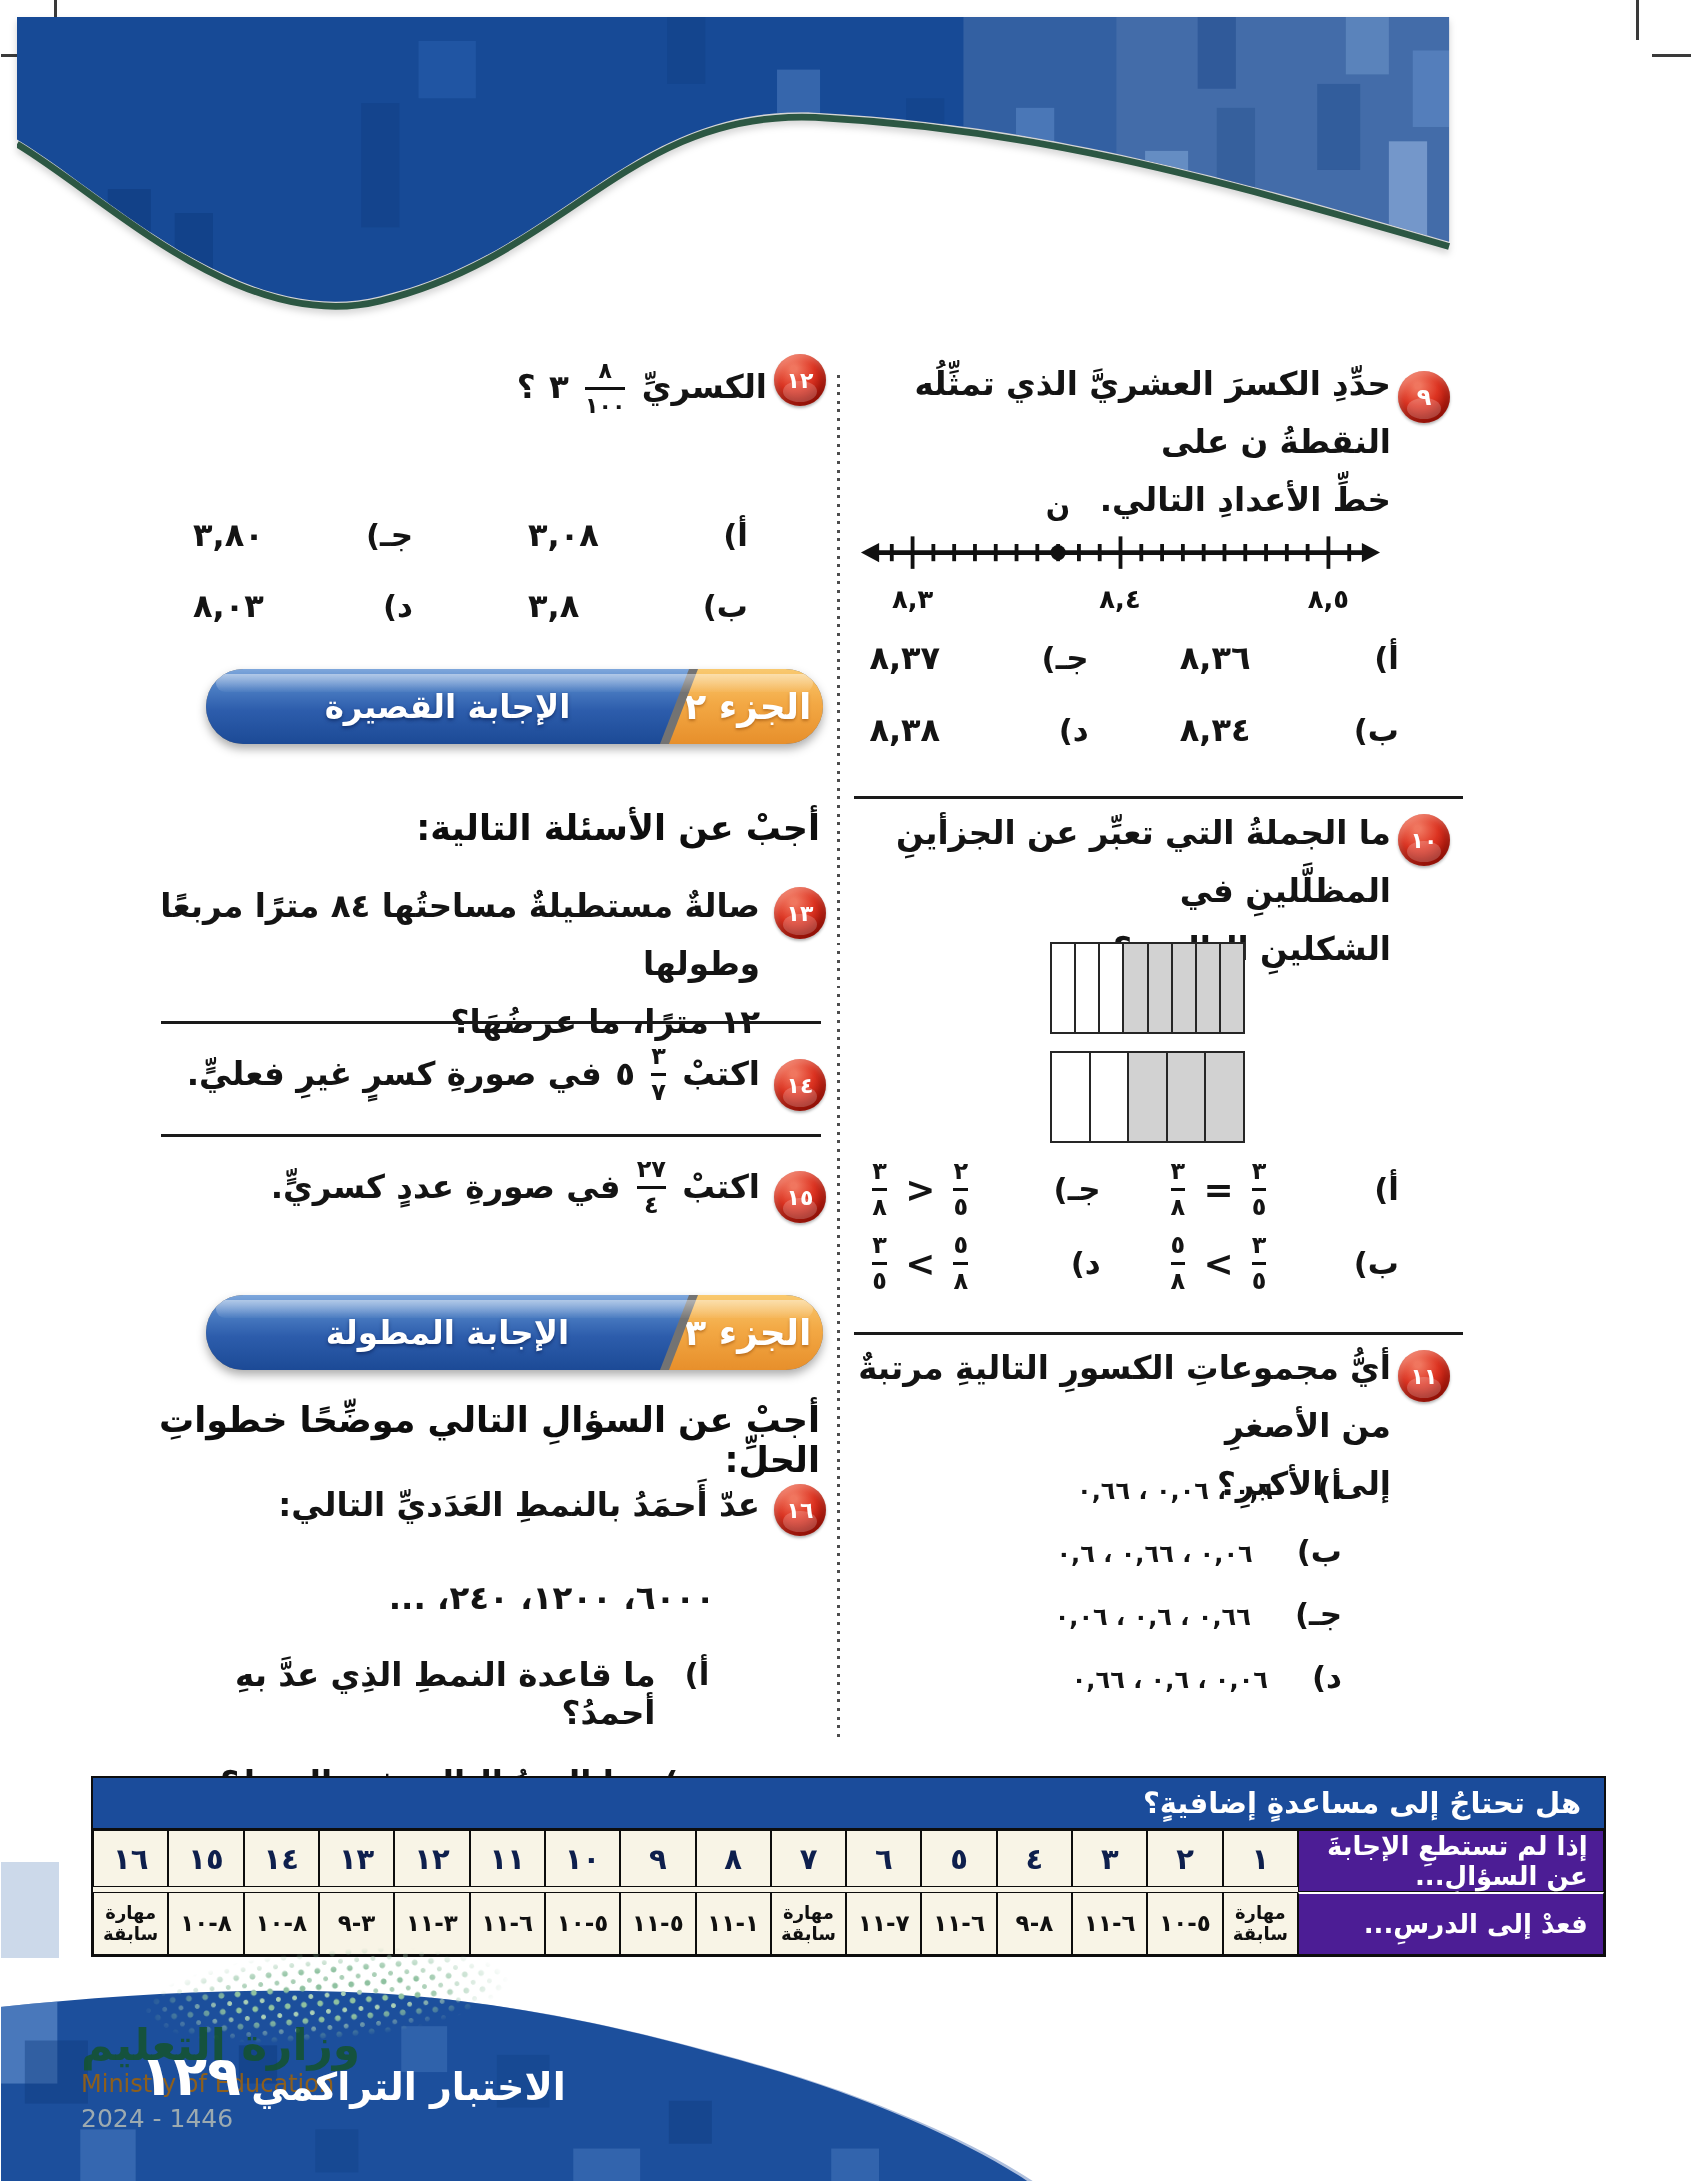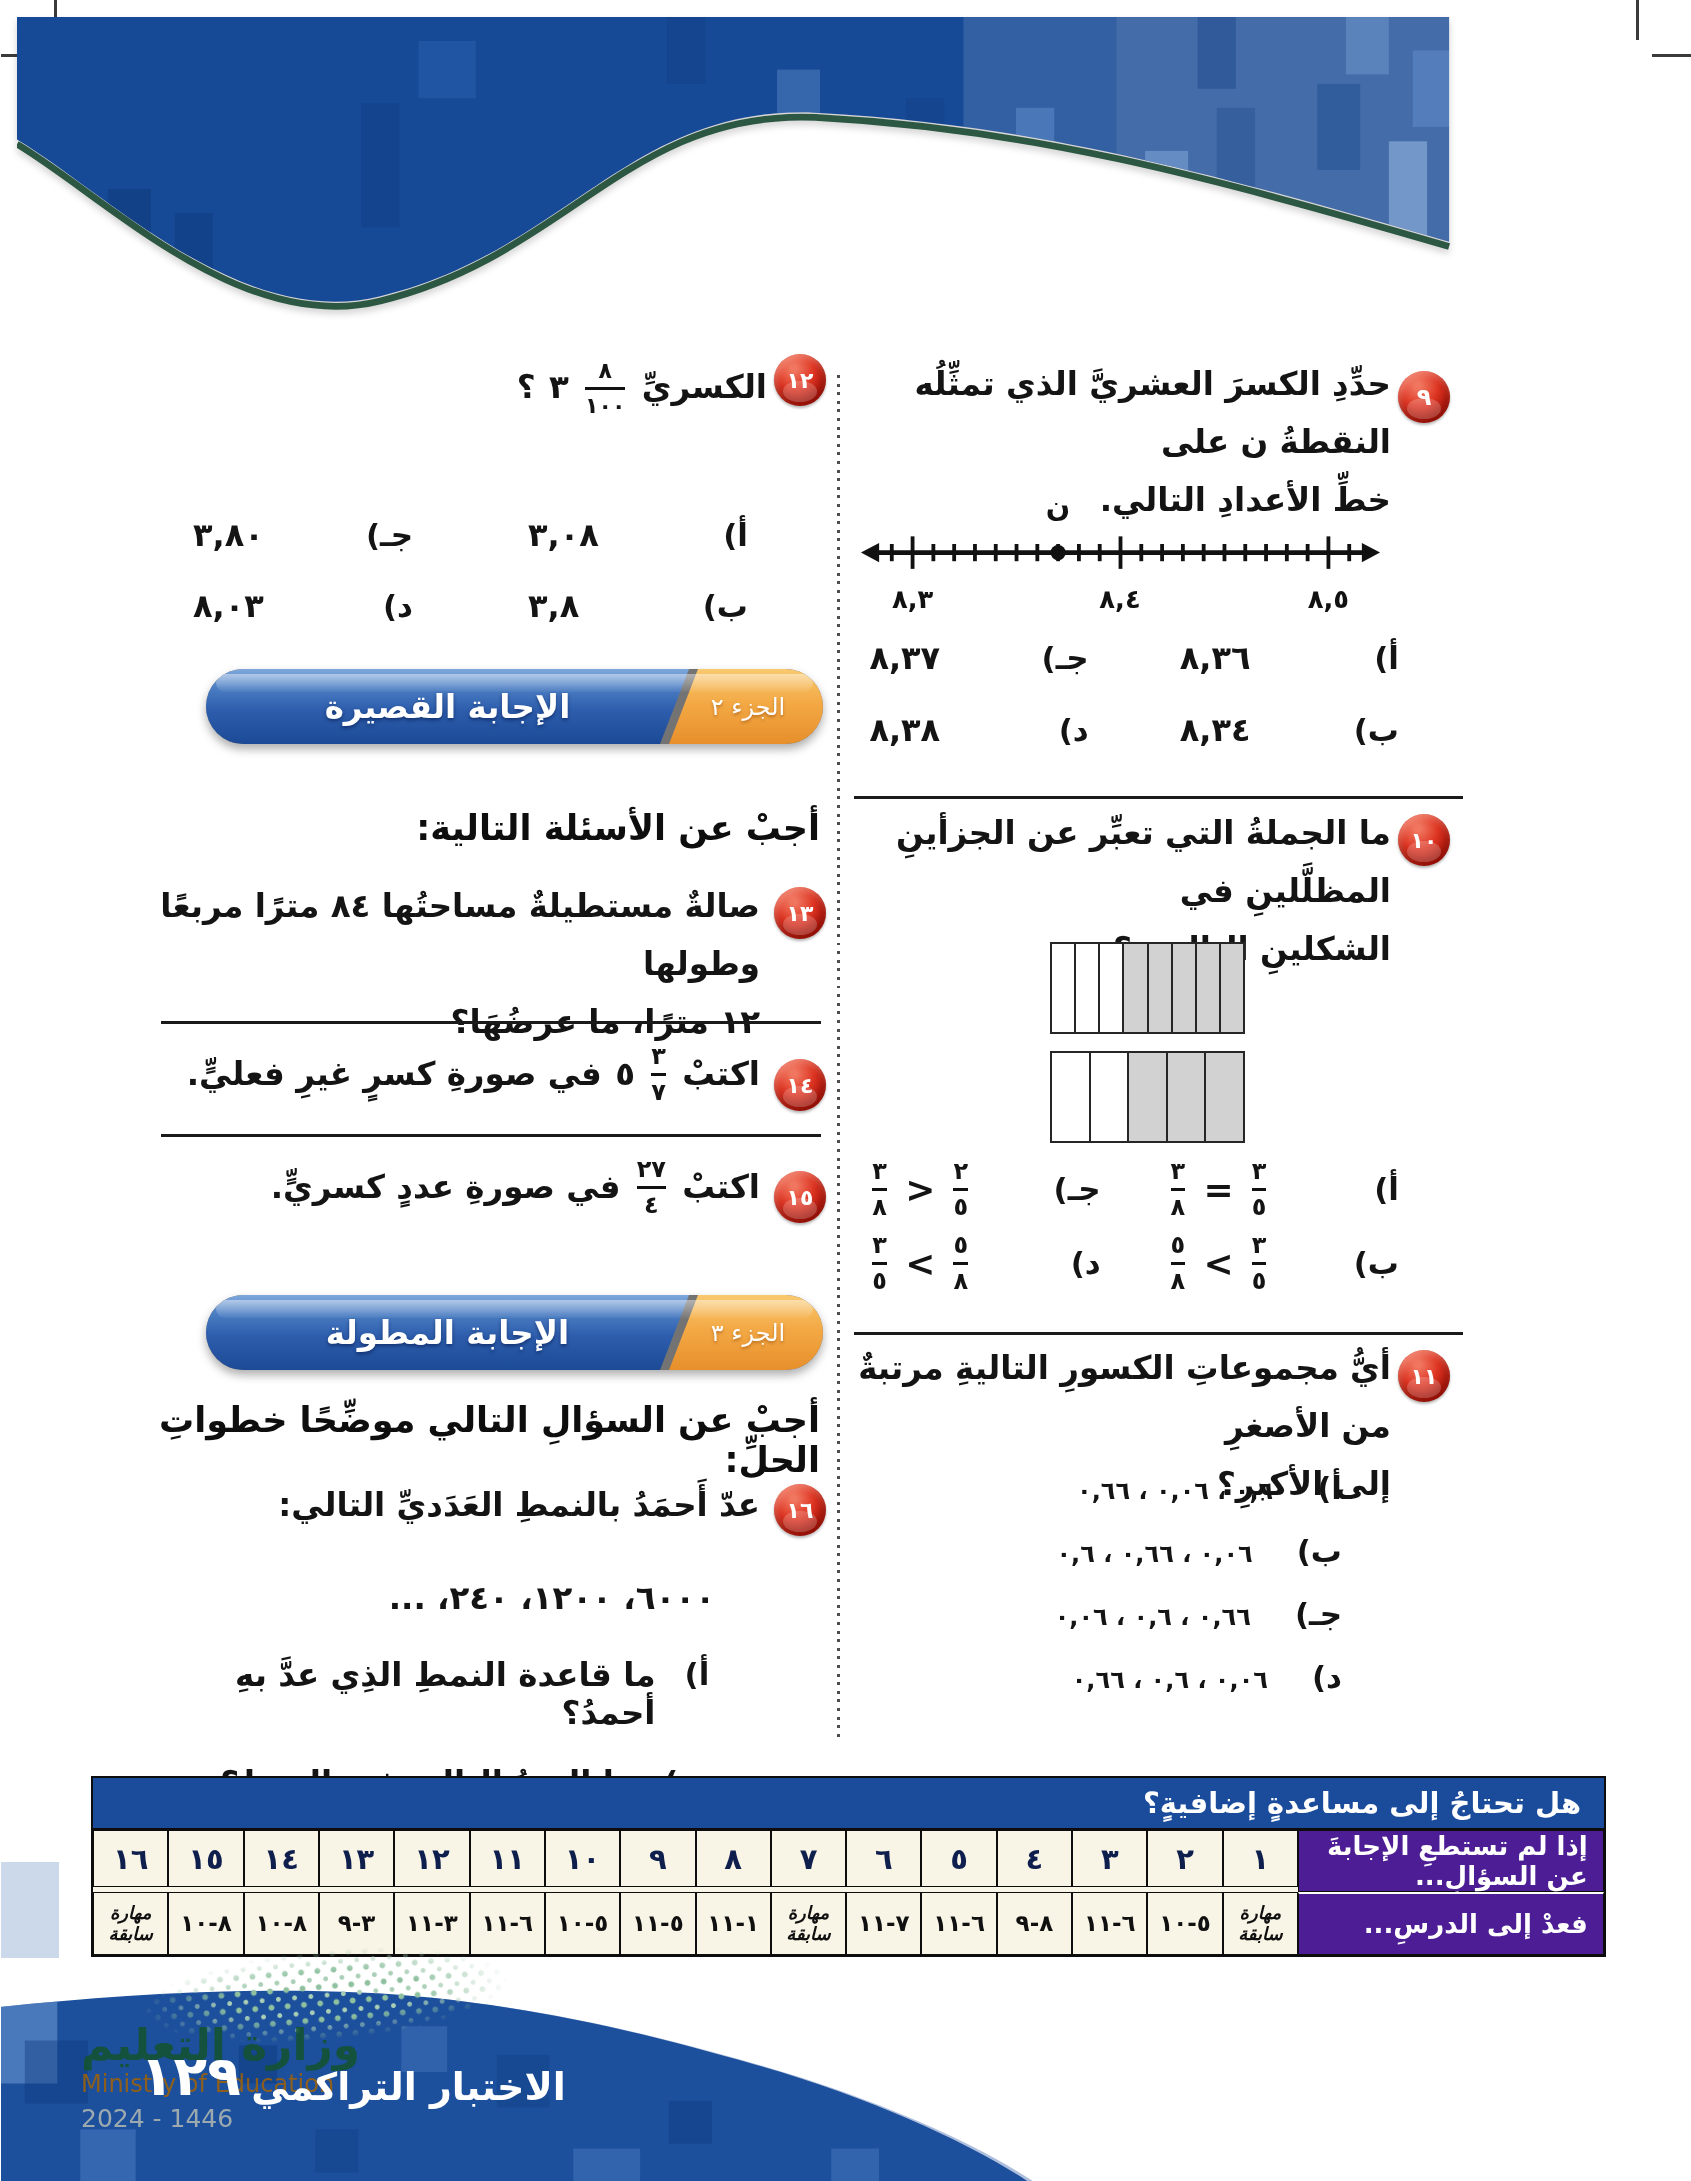--- a/index.html
+++ b/index.html
@@ -51,36 +51,36 @@
   .banner-blue{position:absolute;left:0;top:0;height:100%;width:calc(100% - 134px);
       background:linear-gradient(180deg,#7ea7dc 0%,#4a7cc2 26%,#2d5dac 55%,#1c4a96 100%);
       clip-path:polygon(0 0,100% 0,calc(100% - 29px) 100%,0 100%);
       display:flex;align-items:center;justify-content:center;}
   .banner-orange{position:absolute;right:0;top:0;height:100%;width:154px;
       background:linear-gradient(180deg,#f9c96f 0%,#f3a945 45%,#e78f2b 100%);
       clip-path:polygon(29px 0,100% 0,100% 100%,0 100%);
       display:flex;align-items:center;justify-content:center;padding-left:3.8px;box-sizing:border-box;}
   .banner::after{content:'';position:absolute;left:9.6px;right:9.6px;top:4.8px;height:24%;border-radius:29px;
       background:linear-gradient(180deg,rgba(255,255,255,.45),rgba(255,255,255,.04));pointer-events:none;}
-  .banner-part{font-size:24px;font-weight:normal;color:#fff;text-shadow:0 1.9px 2.9px rgba(130,60,0,.45);}
+  .banner-part{font-size:36px;font-weight:bold;color:#fff;text-shadow:0 1.9px 2.9px rgba(130,60,0,.45);}
   .banner-title{font-size:32.5px;font-weight:bold;color:#fff;text-shadow:0 1.9px 3.8px rgba(0,20,70,.55);}
   
   .help-table{position:absolute;left:91px;top:1776px;width:1515px;border:2.9px solid #0d0d0d;
       background:#f8f4e6;box-sizing:border-box;}
   .ht-title{height:50px;background:#1b4c9b;color:#fff;display:flex;align-items:center;
       padding:0 23px;font-size:29px;font-weight:bold;border-bottom:2.9px solid #0d0d0d;}
   .ht-grid{display:grid;grid-template-columns:306px repeat(16,1fr);direction:rtl;}
   .ht-cell{border:1.2px solid #0d0d0d;display:flex;align-items:center;justify-content:center;box-sizing:border-box;}
   .ht-label{background:#4c1d95;color:#fff;font-weight:bold;font-size:26px;justify-content:flex-start;
       padding:0 15.3px;text-align:right;}
   .ht-label.second{border-top:2.9px solid #ffffff;}
   .ht-num{height:57px;font-size:29px;font-weight:bold;color:#0e1f4d;background:#f8f4e6;}
   .ht-skill{height:63px;font-size:23px;font-weight:bold;color:#101010;background:#f8f4e6;
       text-align:center;line-height:1.15;}
-  .ht-skill.prev{font-size:18px;white-space:pre-line;font-style:italic;}
+  .ht-skill.prev{font-size:18px;white-space:pre-line;}
   
   .dots{position:absolute;left:132px;top:1944px;width:430px;height:99px;z-index:3;
       background-image:radial-gradient(circle,#8fc1a0 2.5px,transparent 3.3px),
                        radial-gradient(circle,#aacfb6 2px,transparent 2.8px);
       background-size:16.3px 16.3px,16.3px 16.3px;background-position:0 0,7.6px 8.6px;
       transform:rotate(-5deg);
       -webkit-mask-image:radial-gradient(ellipse 58% 62% at 45% 50%,#000 38%,transparent 74%);
       mask-image:radial-gradient(ellipse 58% 62% at 45% 50%,#000 38%,transparent 74%);}
   .watermark{position:absolute;left:81px;top:2019px;z-index:4;direction:ltr;text-align:left;opacity:.85;}
   .wm-ar{font-size:44px;font-weight:bold;color:#14532d;}

